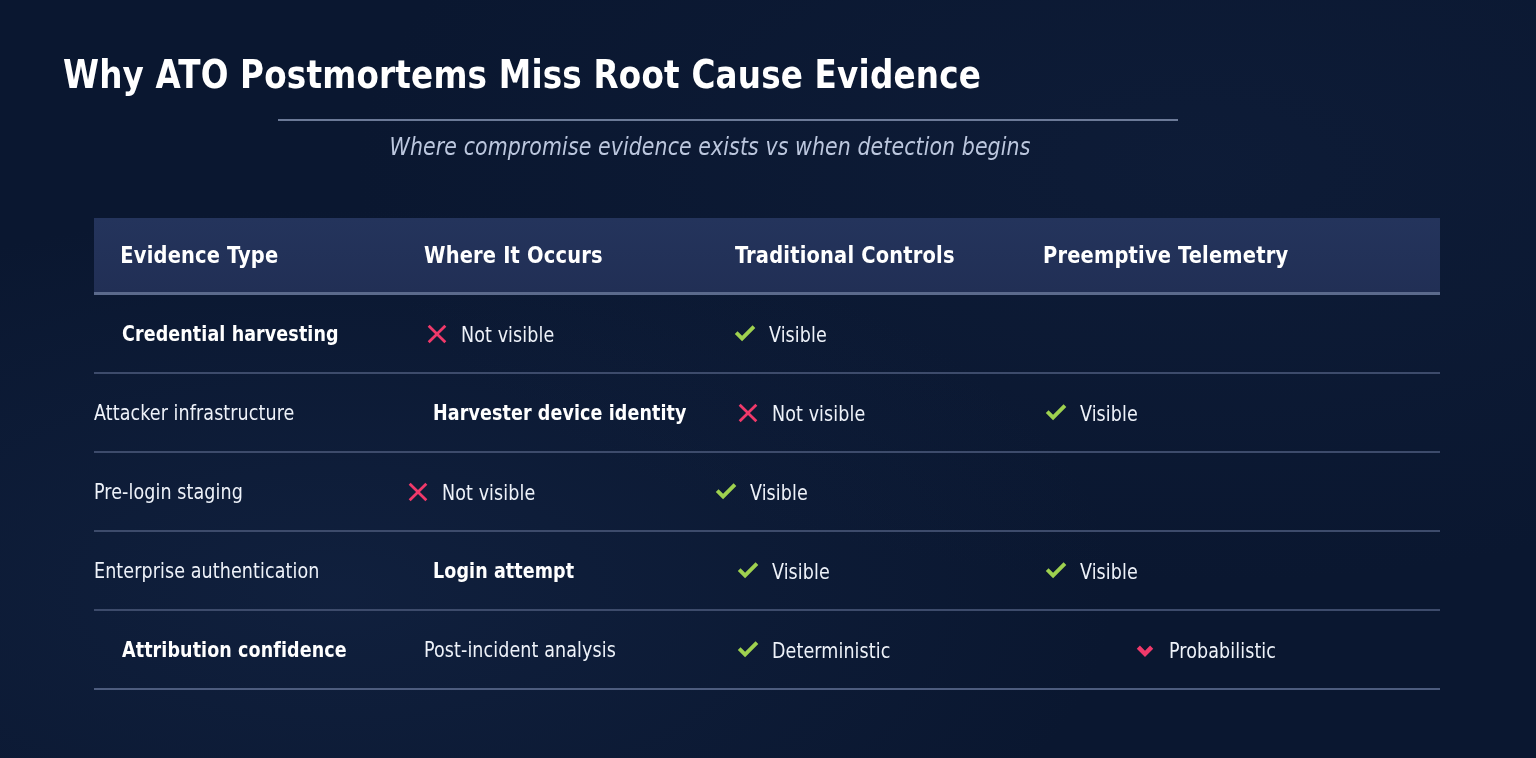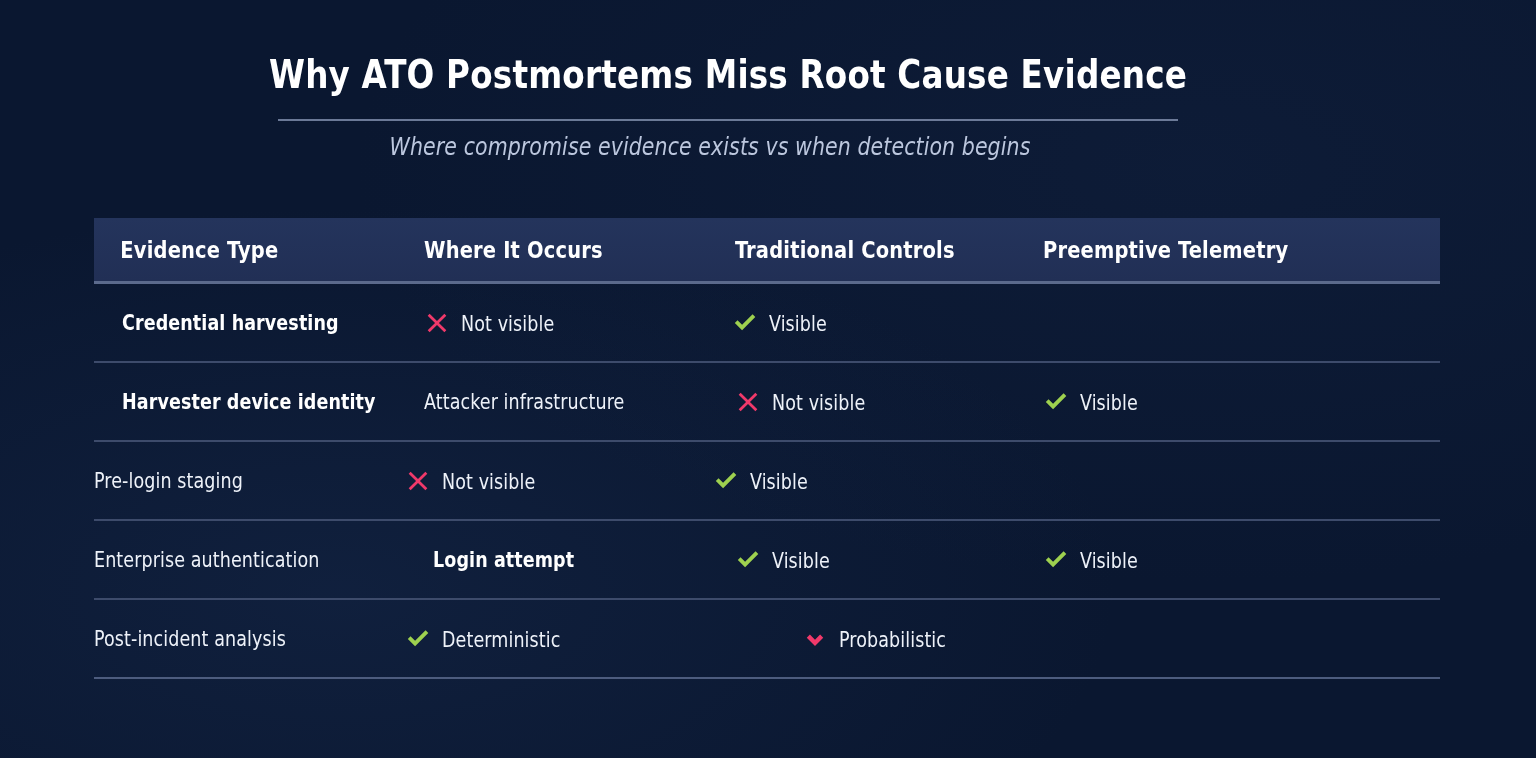--- a/index.html
+++ b/index.html
@@ -26,24 +26,24 @@
   }
   .stage {
     position: absolute;
     inset: 0;
     z-index: 1;
   }
 
   
   .title-block {
     position: absolute;
-    left: 0;
+    left: 12px;
     top: 54px;
     width: 1456px;
-    text-align: center;
+    text-align: left;
   }
   .page-title {
     font-family: "DejaVu Sans Condensed", "Liberation Sans Narrow", "Liberation Sans", sans-serif;
     font-weight: bold;
     font-size: 39px;
     letter-spacing: 0.2px;
     color: #ffffff;
     line-height: 1.1;
     margin: 0;
     transform: scaleX(0.93);
@@ -79,21 +79,21 @@
     left: 94px;
     top: 218px;
     width: 1346px;
   }
   .t-row {
     display: flex;
     align-items: center;
     box-sizing: border-box;
   }
   .t-head {
-    height: 66px;
+    height: 77px;
     background: linear-gradient(180deg, #24345c 0%, #212f55 100%);
     border-bottom: 3px solid #5b6a8c;
   }
   .t-head .cell {
     font-family: "DejaVu Sans Condensed", "Liberation Sans Narrow", "Liberation Sans", sans-serif;
     font-weight: bold;
     font-size: 23px;
     color: #ffffff;
     letter-spacing: 0.2px;
     transform: scaleX(0.94);
@@ -203,26 +203,26 @@
           <div class="cell c4">
             <span class="status">
               <span class="mark"><svg viewBox="0 0 24 24" width="26" height="26" aria-hidden="true">
                   <path d="M9.3 18.6 L2.6 12.0 L5.1 9.5 L9.3 13.6 L19.0 4.0 L21.5 6.5 Z" fill="#9ed14f"></path>
                 </svg></span>
               <span class="stext">Visible</span>
             </span>
           </div>
         </div>
         <div class="t-row t-body-row">
+          <div class="cell c2">
+            <span class="label-plain">Attacker infrastructure</span>
+          </div>
           <div class="cell c1">
             <span class="label-strong">Harvester device identity</span>
           </div>
-          <div class="cell c2">
-            <span class="label-plain">Attacker infrastructure</span>
-          </div>
           <div class="cell c3">
             <span class="status">
               <span class="mark"><svg viewBox="0 0 24 24" width="26" height="26" aria-hidden="true">
                   <path d="M5.2 3.4 L12 10.2 L18.8 3.4 L20.6 5.2 L13.8 12 L20.6 18.8 L18.8 20.6 L12 13.8 L5.2 20.6 L3.4 18.8 L10.2 12 L3.4 5.2 Z" fill="#f0396a"></path>
                 </svg></span>
               <span class="stext">Not visible</span>
             </span>
           </div>
           <div class="cell c4">
             <span class="status">
@@ -272,20 +272,23 @@
           <div class="cell c4">
             <span class="status">
               <span class="mark"><svg viewBox="0 0 24 24" width="26" height="26" aria-hidden="true">
                   <path d="M9.3 18.6 L2.6 12.0 L5.1 9.5 L9.3 13.6 L19.0 4.0 L21.5 6.5 Z" fill="#9ed14f"></path>
                 </svg></span>
               <span class="stext">Visible</span>
             </span>
           </div>
         </div>
         <div class="t-row t-body-row">
+          <div class="cell c1">
+            <span class="label-strong">Attribution confidence</span>
+          </div>
           <div class="cell c2">
             <span class="label-plain">Post-incident analysis</span>
           </div>
           <div class="cell c4">
             <span class="status">
               <span class="mark"><svg viewBox="0 0 24 24" width="26" height="26" aria-hidden="true">
                   <path d="M9.3 18.6 L2.6 12.0 L5.1 9.5 L9.3 13.6 L19.0 4.0 L21.5 6.5 Z" fill="#9ed14f"></path>
                 </svg></span>
               <span class="stext">Deterministic</span>
             </span>

